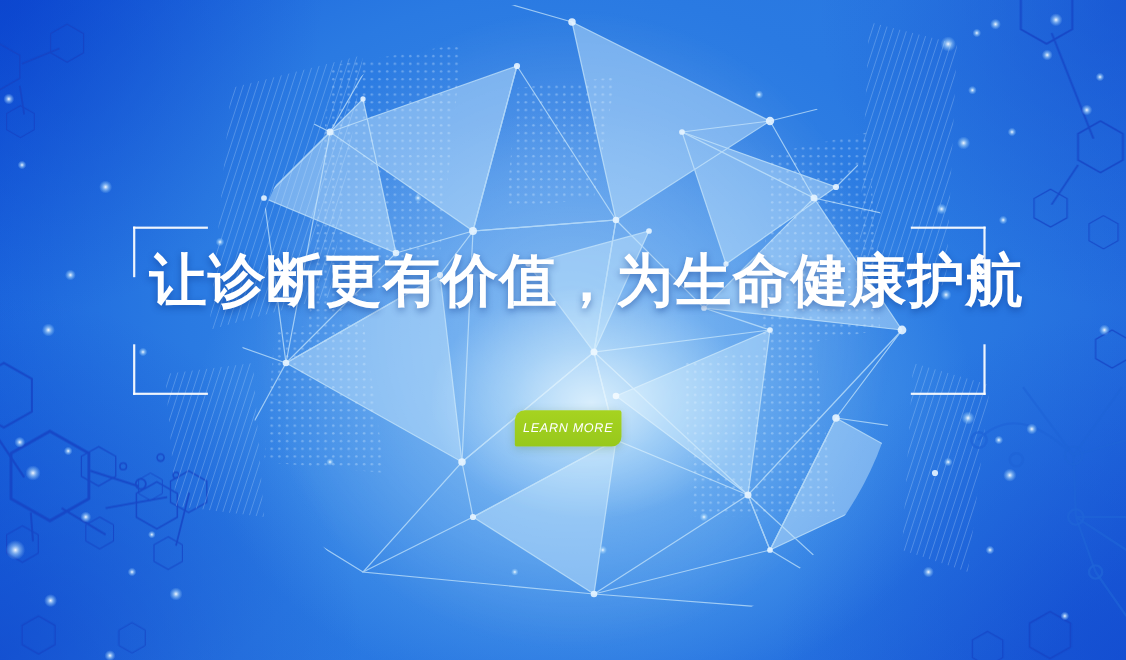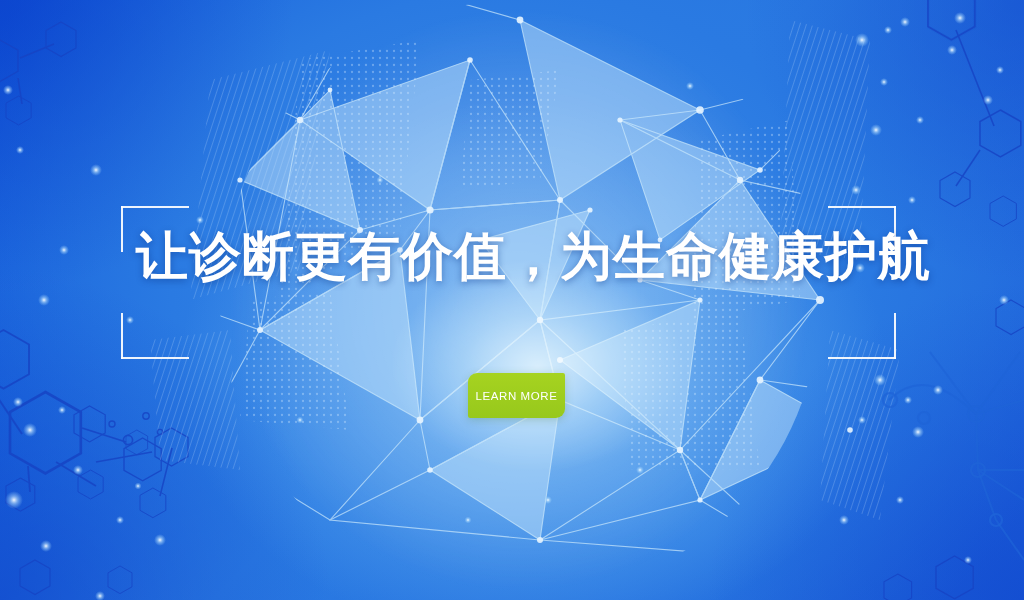--- a/index.html
+++ b/index.html
@@ -105,34 +105,35 @@
     line-height: 1.1;
     white-space: nowrap;
     text-shadow: 0 2px 8px rgba(8,48,130,0.42);
   }
 
   #cta-button {
     position: absolute;
     left: 468px;
     top: 373px;
     width: 97px;
-    height: 45px;
+    height: 33px;
     background: linear-gradient(180deg, #a6d320 0%, #97c81c 100%);
     border: none;
     border-radius: 9px 2px 9px 2px;
     color: #ffffff;
     font-size: 11.5px;
     font-weight: normal;
     letter-spacing: 0.6px;
     cursor: pointer;
     box-shadow: 0 2px 9px rgba(40,90,20,0.22);
     display: flex;
     align-items: center;
     justify-content: center;
     font-family: "Liberation Sans", "DejaVu Sans", sans-serif;
+    font-style: italic;
   }
 </style>
 </head>
 <body>
 
 <div id="banner">
 
   <div class="layer" id="bg-base"></div>
   <div class="layer" id="bg-corner-dark"></div>
 

